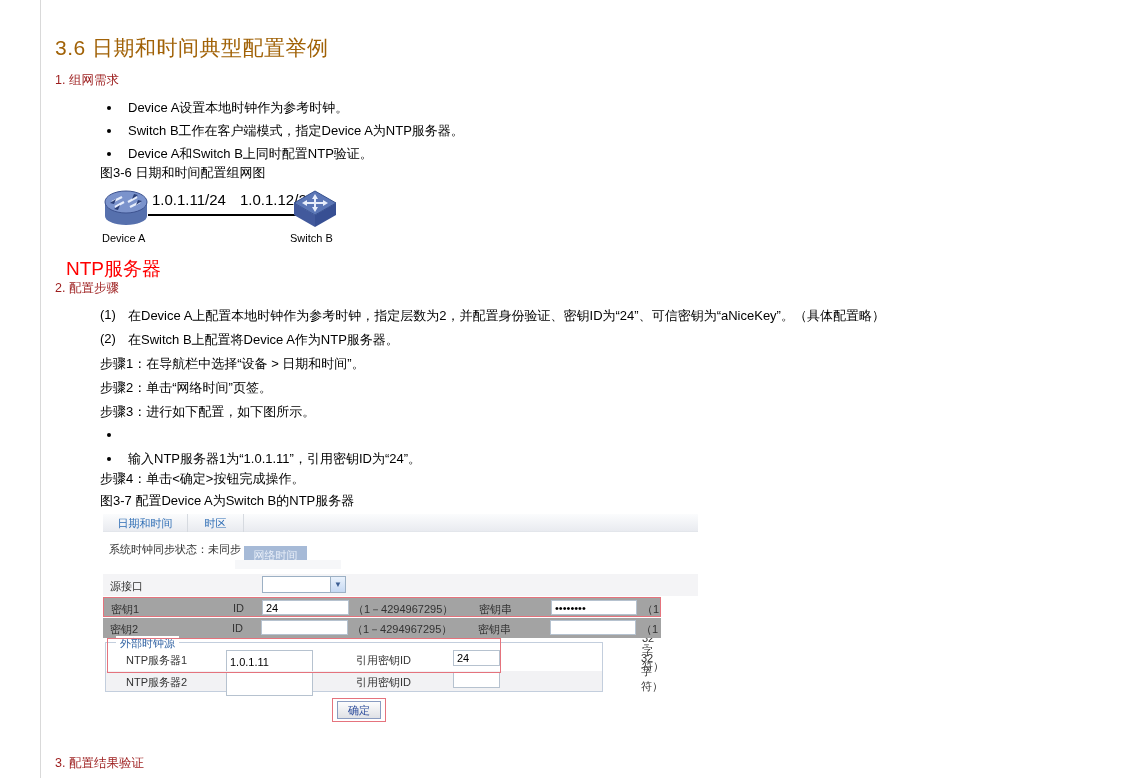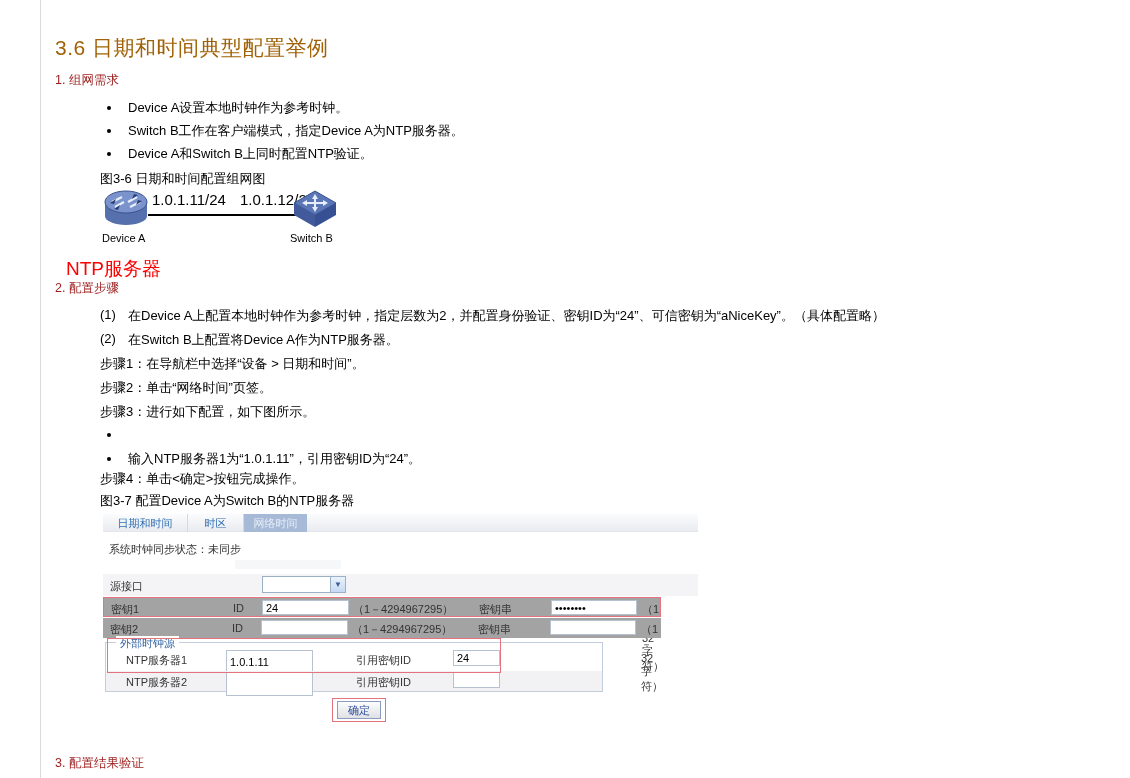--- a/index.html
+++ b/index.html
@@ -21,21 +21,21 @@
   .ip-label { position:absolute; font-size:15px; color:#000; white-space:nowrap; }
   .dev-label { position:absolute; top:44px; font-size:11px; color:#000; white-space:nowrap;text-align:right; }
 
   .ntp-header { position:absolute; left:66px; top:256px; font-size:19px; color:#fe0000; }
 
   
   .shot { position:absolute; left:103px; top:514px; width:595px; height:208px; font-size:11px; color:#333; }
   .tabbar { position:absolute; left:0; top:0; width:595px; height:18px;
             background:linear-gradient(#fbfcfd,#e9ebf0); border-bottom:1px solid #e3e6eb; display:flex; }
   .tab { height:18px; line-height:18px; text-align:center; color:#2f6eb5; border-right:1px solid #d6dae0; cursor:default; }
-  .tab.active { background:#a6bad7; color:#e8eef8; border-right:none; }
+  .tab.active { background:#a6bad7; color:#e8eef8; border-right:none;margin-top:32px; }
   .shot-status { position:absolute; left:6px; top:28px; color:#333; }
   .faint-strip { position:absolute; left:132px; top:46px; width:106px; height:9px; background:#f6f7f9; }
 
   .row-src { position:absolute; left:0; top:60px; width:595px; height:22px; background:#f4f4f6; }
   .row-src .lbl { position:absolute; left:7px; top:5px; }
   .dropdown { position:absolute; left:159px; top:2px; width:84px; height:17px; background:#fff; border:1px solid #9cb0c4; }
   .dd-btn { position:absolute; right:0; top:0; width:15px; height:15px; background:linear-gradient(#eaf2fc,#c6d9f3);
             border-left:1px solid #9cb0c4; color:#3c5e93; font-size:8px; line-height:15px; text-align:center; }
 
   .key-row { position:absolute; left:0; width:558px; height:20px; background:#a3a3a3; }
@@ -79,21 +79,21 @@
   <div class="h1">3.6  日期和时间典型配置举例</div>
   <div class="subhead" style="left:55px; top:72px;">1. 组网需求</div>
 
   <div class="bullet-dot" style="left:107px; top:106px;"></div>
   <div class="body-text" style="left:128px; top:99px;">Device A设置本地时钟作为参考时钟。</div>
   <div class="bullet-dot" style="left:107px; top:129px;"></div>
   <div class="body-text" style="left:128px; top:122px;">Switch B工作在客户端模式，指定Device A为NTP服务器。</div>
   <div class="bullet-dot" style="left:107px; top:152px;"></div>
   <div class="body-text" style="left:128px; top:145px;">Device A和Switch B上同时配置NTP验证。</div>
 
-  <div class="fig-caption" style="left:100px; top:170px;">图3-6 日期和时间配置组网图</div>
+  <div class="fig-caption" style="left:100px; top:164px;">图3-6 日期和时间配置组网图</div>
 
   <div class="diagram">
     <div class="link-line"></div>
     <span class="dev-icon" style="left:2px;">
       <svg width="48" height="42" viewBox="0 0 48 42">
         <path d="M3 14 L45 14 L45 28 A21 9 0 0 1 3 28 Z" fill="#5670ad"></path>
         <ellipse cx="24" cy="14" rx="21" ry="11" fill="#7b93cc" stroke="#3d5390" stroke-width="1"></ellipse>
         <g stroke="#e8eefb" stroke-width="2.2" fill="none">
           <path d="M10 14 L20 9"></path>
             <path d="M38 14 L28 19"></path>

